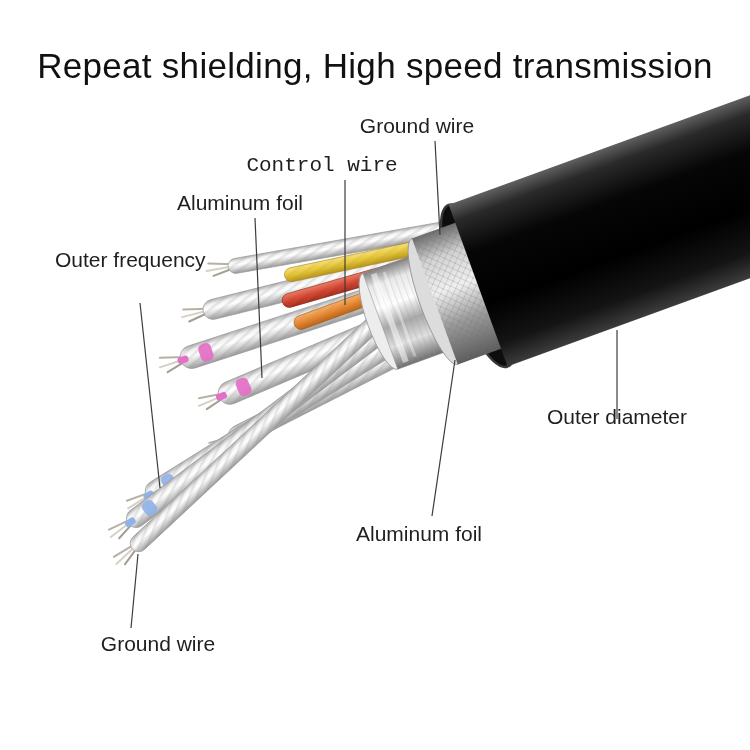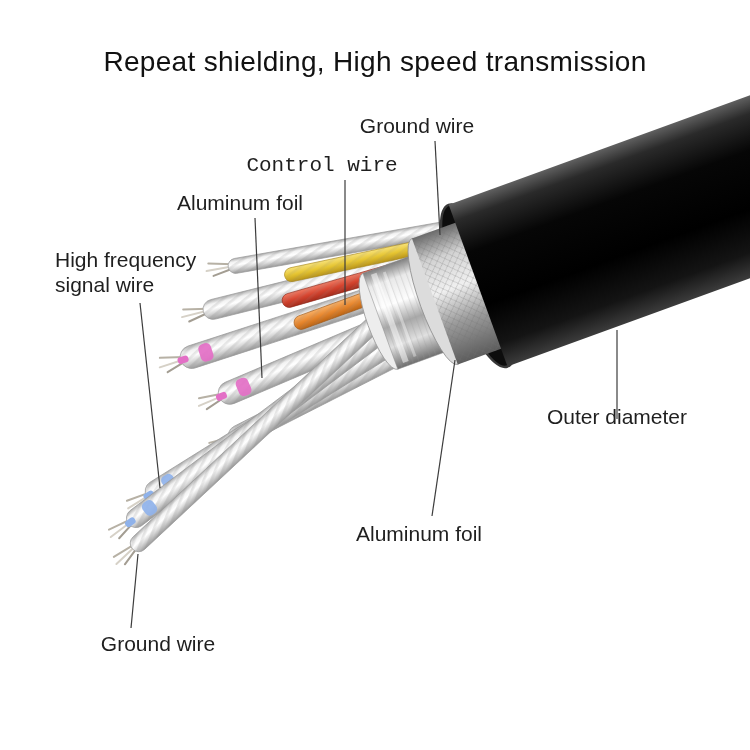--- a/index.html
+++ b/index.html
@@ -8,21 +8,21 @@
     font-family:"Liberation Sans",sans-serif;
   }
   .diagram-svg{position:absolute;left:0;top:0;}
   .label{
     position:absolute;color:#1f1f1f;font-size:21px;line-height:25px;
     white-space:nowrap;z-index:5;
   }
   .centered{transform:translateX(-50%);}
   .title{
     position:absolute;left:375px;top:46px;transform:translateX(-50%);
-    font-size:28px;color:#111;white-space:nowrap;letter-spacing:.3px;z-index:5;
+    font-size:35px;color:#111;white-space:nowrap;letter-spacing:.3px;z-index:5;
   }
 </style>
 </head>
 <body>
 
 <div class="canvas">
 
   <svg class="diagram-svg" width="750" height="750" viewBox="0 0 750 750">
     <defs>
       <linearGradient id="gWire" x1="0" y1="0" x2="0" y2="1">
@@ -194,22 +194,21 @@
 
   <div class="title">Repeat shielding, High speed transmission</div>
 
   <div class="label centered" style="left:417px;top:113px;">Ground wire</div>
 
   <div class="label centered" style="left:322px;top:153px;font-family:Liberation Mono, monospace;">Control wire</div>
 
   <div class="label centered" style="left:240px;top:190px;">Aluminum foil</div>
 
   <div class="label" style="left:55px;top:247px;">
-    <div>High frequency</div>
-    <div>signal wire</div>
+    <div>Outer frequency</div>
   </div>
 
   <div class="label centered" style="left:617px;top:404px;">
     <div>Outer diameter</div>
   </div>
 
   <div class="label centered" style="left:419px;top:521px;">Aluminum foil</div>
 
   <div class="label centered" style="left:158px;top:631px;">Ground wire</div>
 

